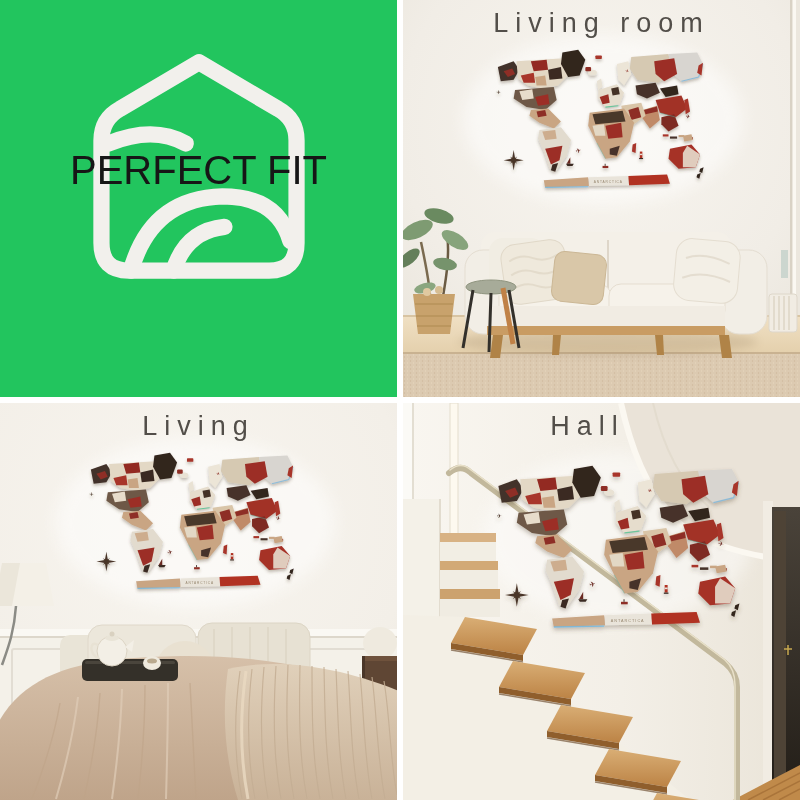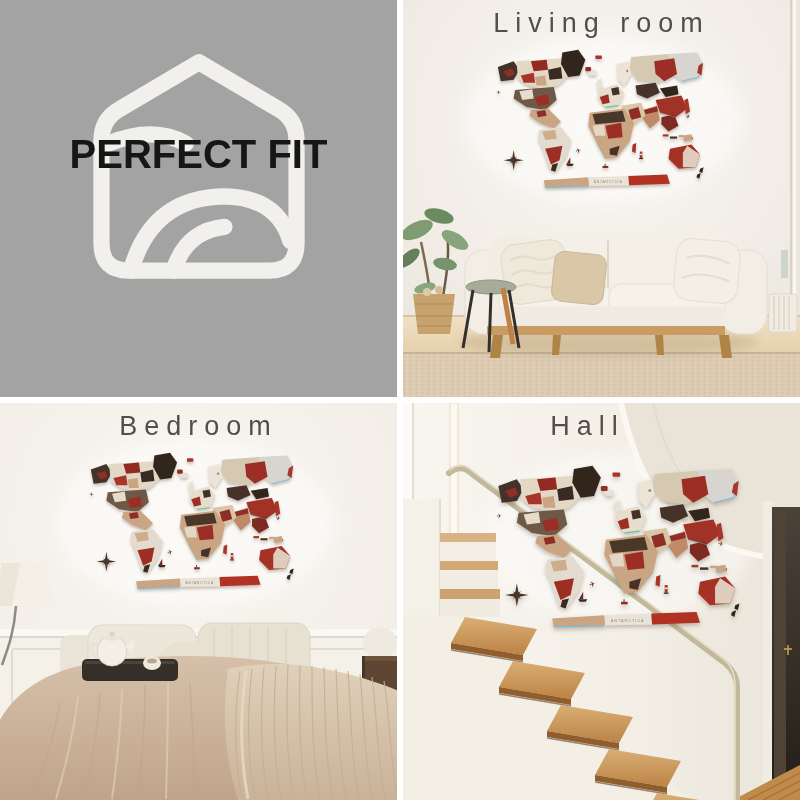--- a/index.html
+++ b/index.html
@@ -1,23 +1,23 @@
 <!DOCTYPE html>
 <html><head>
 <meta charset="utf-8">
 <style>
   html,body{margin:0;padding:0;background:#ffffff;}
   .page{width:800px;height:800px;display:grid;grid-template-columns:397px 397px;grid-template-rows:397px 397px;
         gap:6px;background:#ffffff;font-family:"Liberation Sans",sans-serif;overflow:hidden;}
-  .cell{position:relative;overflow:hidden;background:#a3a3a3;}
+  .cell{position:relative;overflow:hidden;background:#22c55e;}
   .scene-svg{position:absolute;left:0;top:0;display:block;}
   .scene-label{position:absolute;top:8px;left:0;right:0;text-align:center;font-size:27px;font-weight:400;
                letter-spacing:7px;color:#45413c;opacity:.92;}
   .label-hall{left:16px;right:44px;}
-  .intro-headline{position:absolute;top:128px;left:0;right:0;text-align:center;font-weight:700;
+  .intro-headline{position:absolute;top:144px;left:0;right:0;text-align:center;font-weight:400;
                   font-size:40px;line-height:53px;letter-spacing:0;color:#161616;}
   .watermark{position:absolute;left:72px;top:46px;}
   .defs-svg{position:absolute;width:0;height:0;}
 </style>
 </head>
 <body>
 
 <svg class="defs-svg" aria-hidden="true">
   <defs>
     <filter id="mapShadow" x="-20%" y="-20%" width="140%" height="140%">
@@ -353,21 +353,21 @@
           </g>
           <g>
             <ellipse cx="152" cy="260" rx="9" ry="7" fill="#efeade"></ellipse>
             <ellipse cx="152" cy="258" rx="5" ry="2.5" fill="#b9a98e"></ellipse>
           </g>
         </g>
       </g>
 
       <use href="#worldmap" width="300" height="210" transform="translate(88,44) scale(0.707)" filter="url(#mapShadow)"></use>
     </svg>
-    <div class="scene-label">Bedroom</div>
+    <div class="scene-label">Living</div>
   </section>
 
   <section class="cell">
     <svg class="scene-svg" width="397" height="397" viewBox="0 0 397 397">
       <rect width="397" height="397" fill="url(#wallHall)"></rect>
       <ellipse cx="215" cy="135" rx="135" ry="85" fill="#ffffff" opacity="0.45" filter="url(#soft8)"></ellipse>
 
       <g>
         <path d="M218,0 Q238,92 286,128 Q330,153 397,158 L397,0 Z" fill="#eae3d8"></path>
         <path d="M218,0 Q238,92 286,128 Q330,153 397,158" fill="none" stroke="#fbf8f1" stroke-width="6"></path>

